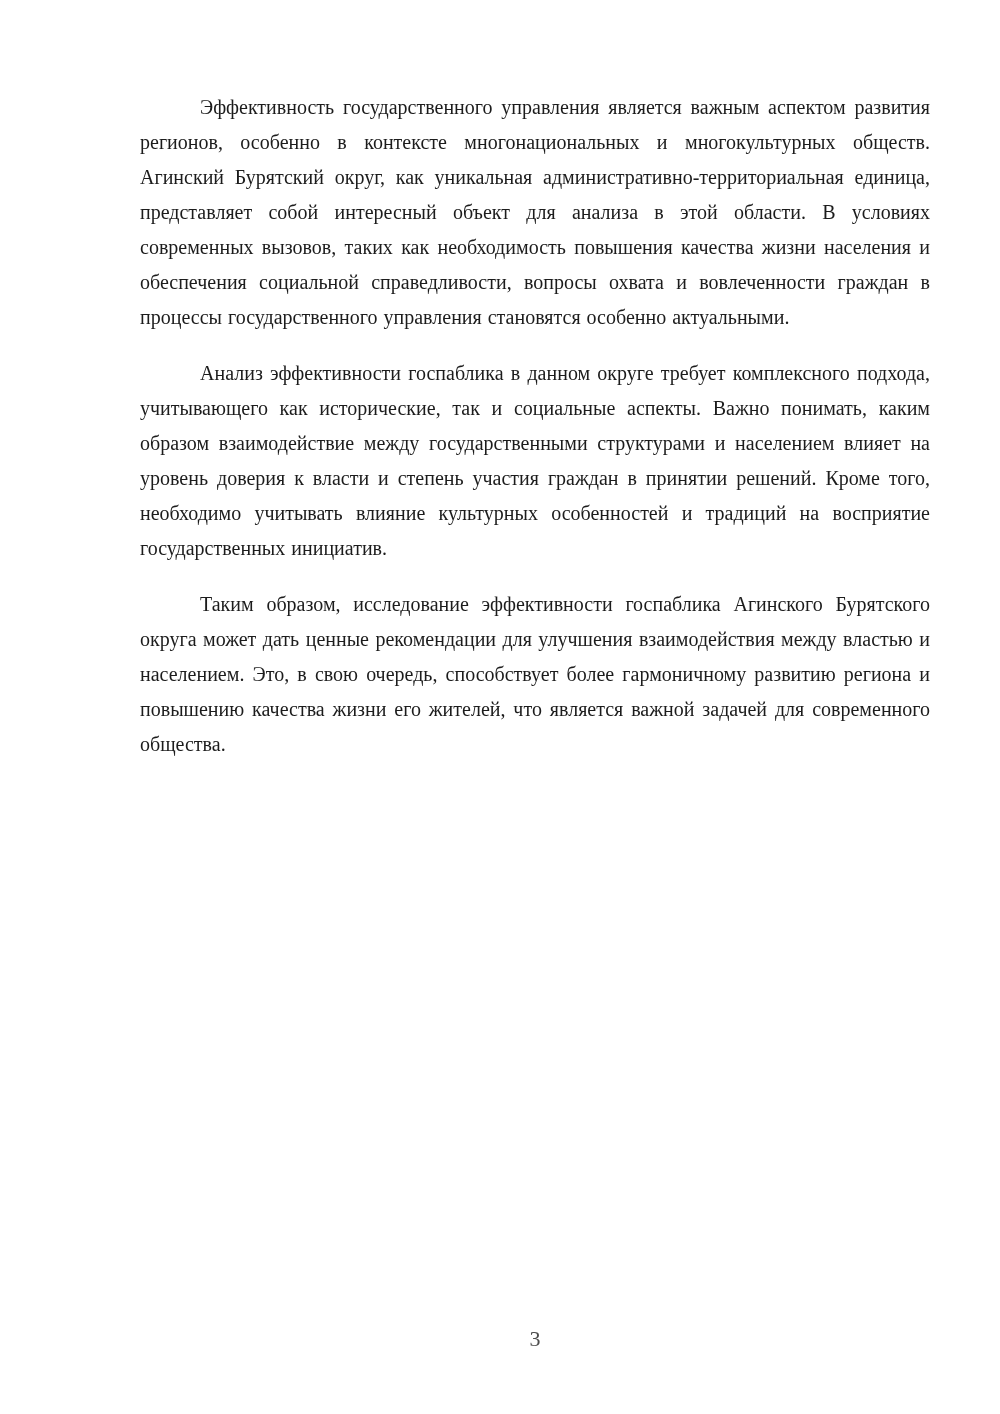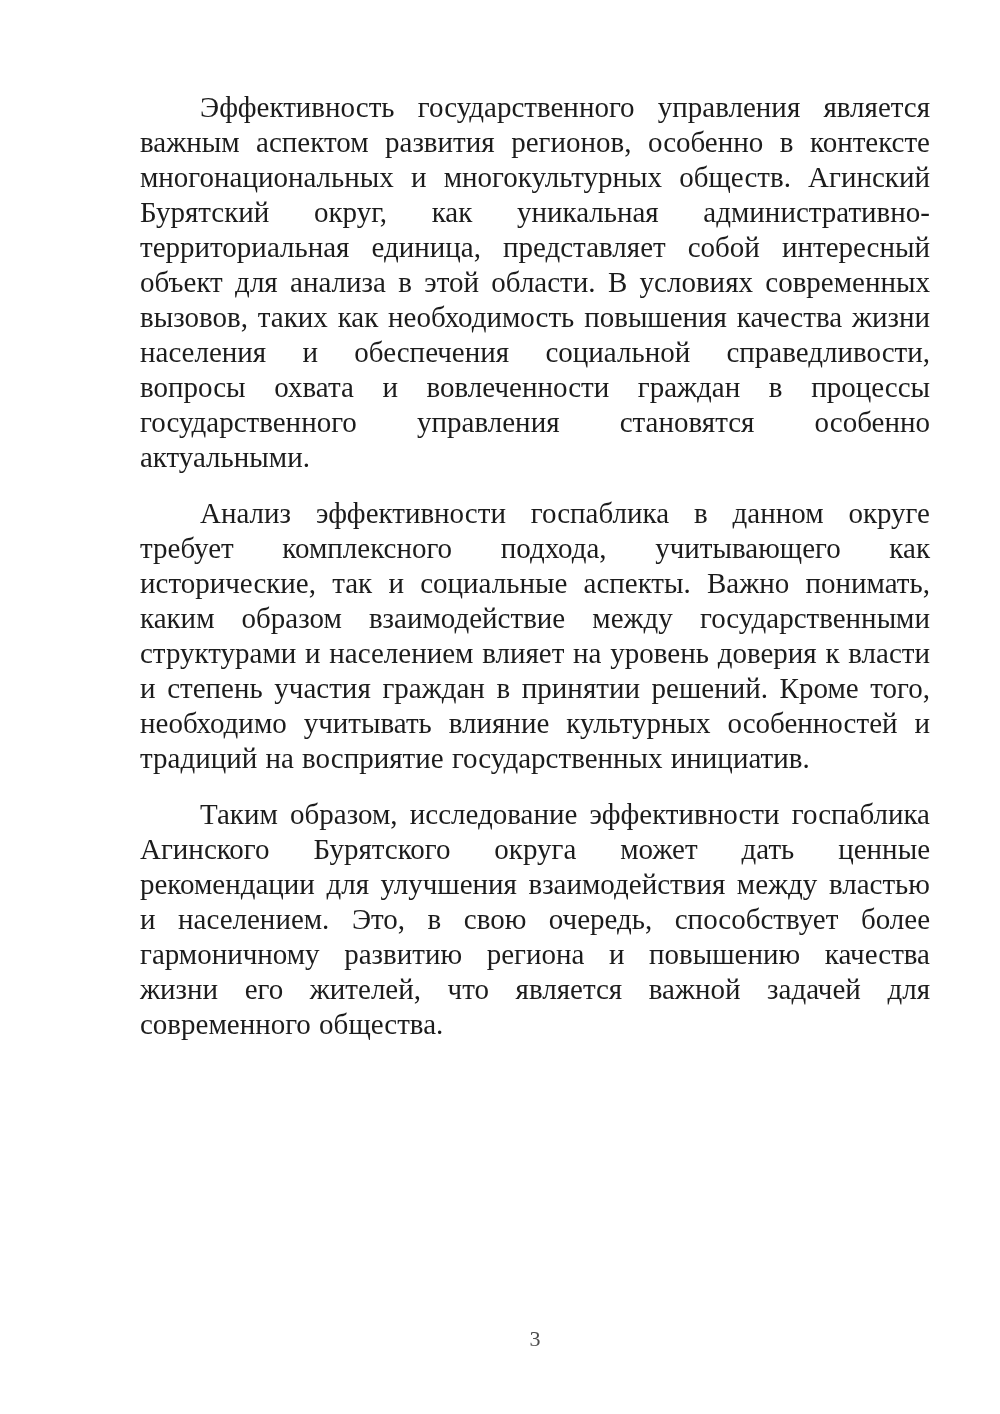--- a/index.html
+++ b/index.html
@@ -24,21 +24,21 @@
   }
   .doc-title {
     font-size: 23px;
     font-weight: bold;
     line-height: 35px;
     text-align: center;
     margin: 0 0 13px 0;
     color: #111111;
   }
   .para {
-    font-size: 29px;
+    font-size: 20px;
     line-height: 35px;
     text-align: justify;
     text-indent: 60px;
     margin: 0 0 21px 0;
     word-spacing: 1px;
     hyphens: none;
     color: #1c1c1c;
   }
   .page-number {
     position: absolute;

